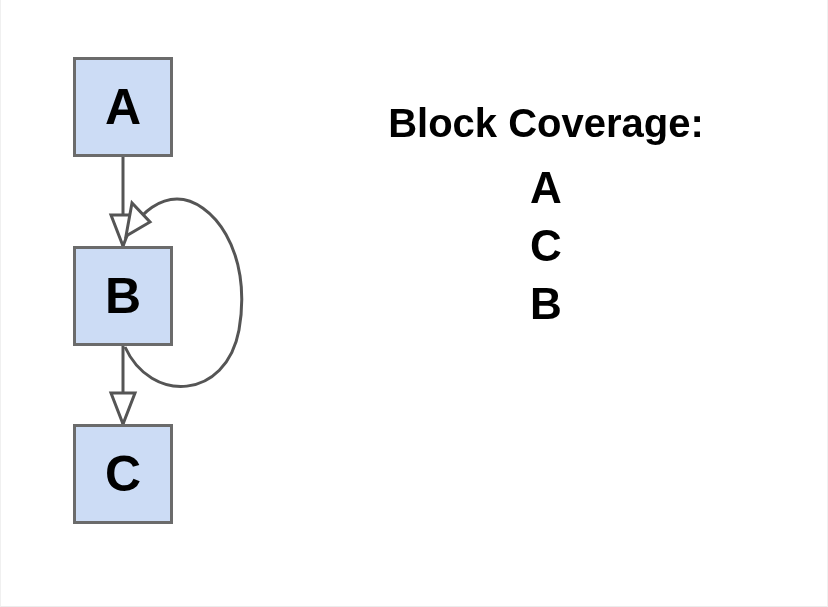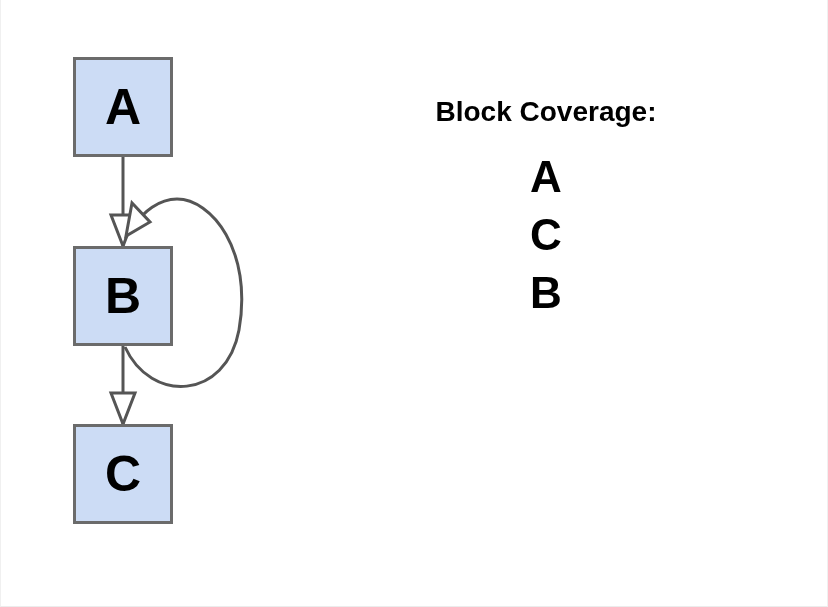--- a/index.html
+++ b/index.html
@@ -56,25 +56,26 @@
   
   #coverage-panel {
     position: absolute;
     left: 330px;
     top: 88px;
     width: 430px;
     text-align: center;
   }
   #coverage-title {
     font-family: "Liberation Sans", sans-serif;
-    font-size: 28px;
+    font-size: 40px;
     font-weight: bold;
     color: #000000;
     line-height: 48px;
     white-space: nowrap;
+    margin-top: 11px;
   }
   #coverage-list {
     margin: 0;
     padding: 0;
     list-style: none;
     margin-top: 12px;
   }
   #coverage-list li {
     font-family: "Liberation Sans", sans-serif;
     font-size: 44px;

